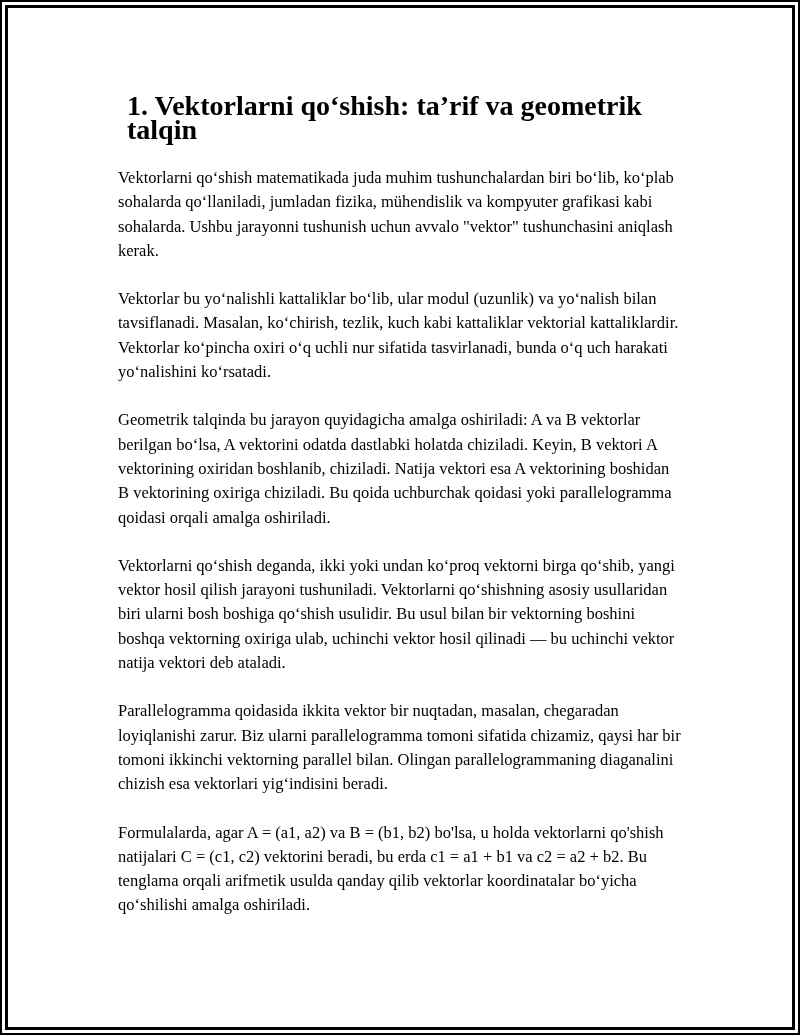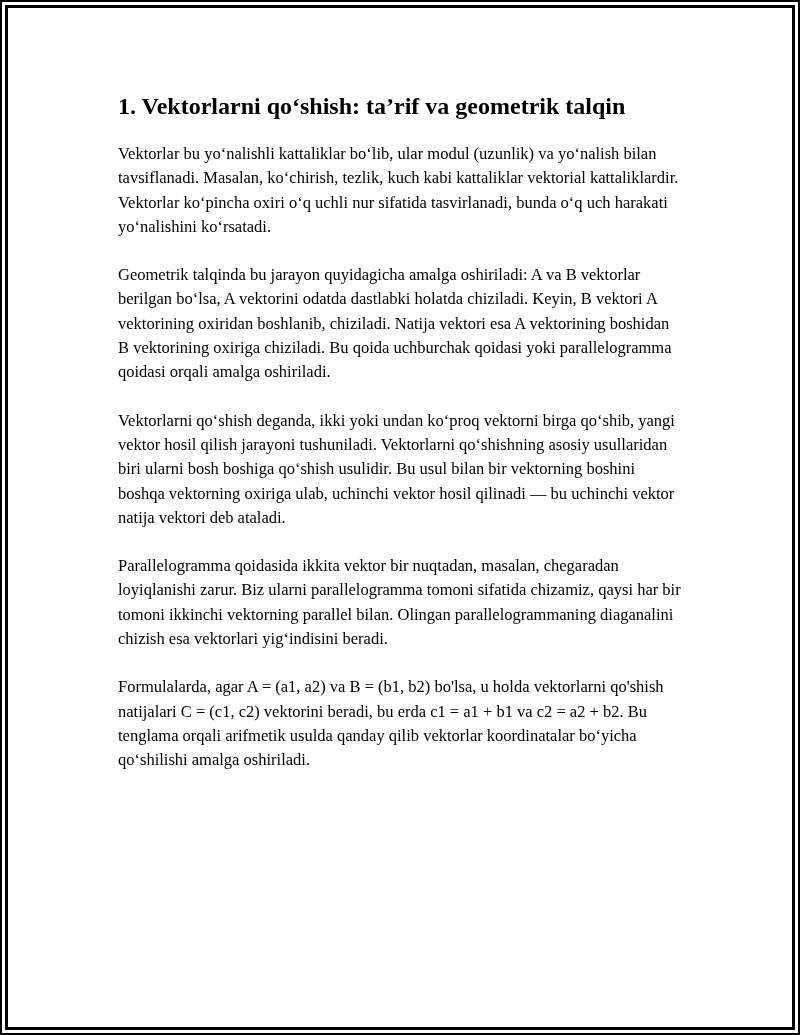--- a/index.html
+++ b/index.html
@@ -23,39 +23,40 @@
     border: 3px solid #000000;
     background: #ffffff;
   }
   .content {
     box-sizing: border-box;
     padding: 86px 108px 0 110px;
     color: #000000;
     font-family: "Liberation Serif", "DejaVu Serif", serif;
   }
   .doc-title {
-    font-size: 24px;
+    font-size: 28px;
     font-weight: bold;
     line-height: 24px;
-    margin: 0 0 24px 0;
+    margin: 0 0 24px 9px;
   }
   .doc-paragraph {
     font-size: 16.5px;
     line-height: 24.3px;
     margin: 0 0 24px 0;
     text-align: left;
   }
 </style>
 </head>
 <body>
 
 <div class="page-outer">
   <div class="page-inner">
     <div class="content">
       <h1 class="doc-title">1. Vektorlarni qoʻshish: ta’rif va geometrik talqin</h1>
+      <p class="doc-paragraph">Vektorlarni qoʻshish matematikada juda muhim tushunchalardan biri boʻlib, koʻplab sohalarda qoʻllaniladi, jumladan fizika, mühendislik va kompyuter grafikasi kabi sohalarda. Ushbu jarayonni tushunish uchun avvalo "vektor" tushunchasini aniqlash kerak.</p>
       <p class="doc-paragraph">Vektorlar bu yoʻnalishli kattaliklar boʻlib, ular modul (uzunlik) va yoʻnalish bilan tavsiflanadi. Masalan, koʻchirish, tezlik, kuch kabi kattaliklar vektorial kattaliklardir. Vektorlar koʻpincha oxiri oʻq uchli nur sifatida tasvirlanadi, bunda oʻq uch harakati yoʻnalishini koʻrsatadi.</p>
       <p class="doc-paragraph">Geometrik talqinda bu jarayon quyidagicha amalga oshiriladi: A va B vektorlar berilgan boʻlsa, A vektorini odatda dastlabki holatda chiziladi. Keyin, B vektori A vektorining oxiridan boshlanib, chiziladi. Natija vektori esa A vektorining boshidan B vektorining oxiriga chiziladi. Bu qoida uchburchak qoidasi yoki parallelogramma qoidasi orqali amalga oshiriladi.</p>
       <p class="doc-paragraph">Vektorlarni qoʻshish deganda, ikki yoki undan koʻproq vektorni birga qoʻshib, yangi vektor hosil qilish jarayoni tushuniladi. Vektorlarni qoʻshishning asosiy usullaridan biri ularni bosh boshiga qoʻshish usulidir. Bu usul bilan bir vektorning boshini boshqa vektorning oxiriga ulab, uchinchi vektor hosil qilinadi — bu uchinchi vektor natija vektori deb ataladi.</p>
       <p class="doc-paragraph">Parallelogramma qoidasida ikkita vektor bir nuqtadan, masalan, chegaradan loyiqlanishi zarur. Biz ularni parallelogramma tomoni sifatida chizamiz, qaysi har bir tomoni ikkinchi vektorning parallel bilan. Olingan parallelogrammaning diaganalini chizish esa vektorlari yigʻindisini beradi.</p>
       <p class="doc-paragraph">Formulalarda, agar A = (a1, a2) va B = (b1, b2) bo'lsa, u holda vektorlarni qo'shish natijalari C = (c1, c2) vektorini beradi, bu erda c1 = a1 + b1 va c2 = a2 + b2. Bu tenglama orqali arifmetik usulda qanday qilib vektorlar koordinatalar boʻyicha qoʻshilishi amalga oshiriladi.</p>
     </div>
   </div>
 </div>
 
 </body></html>

